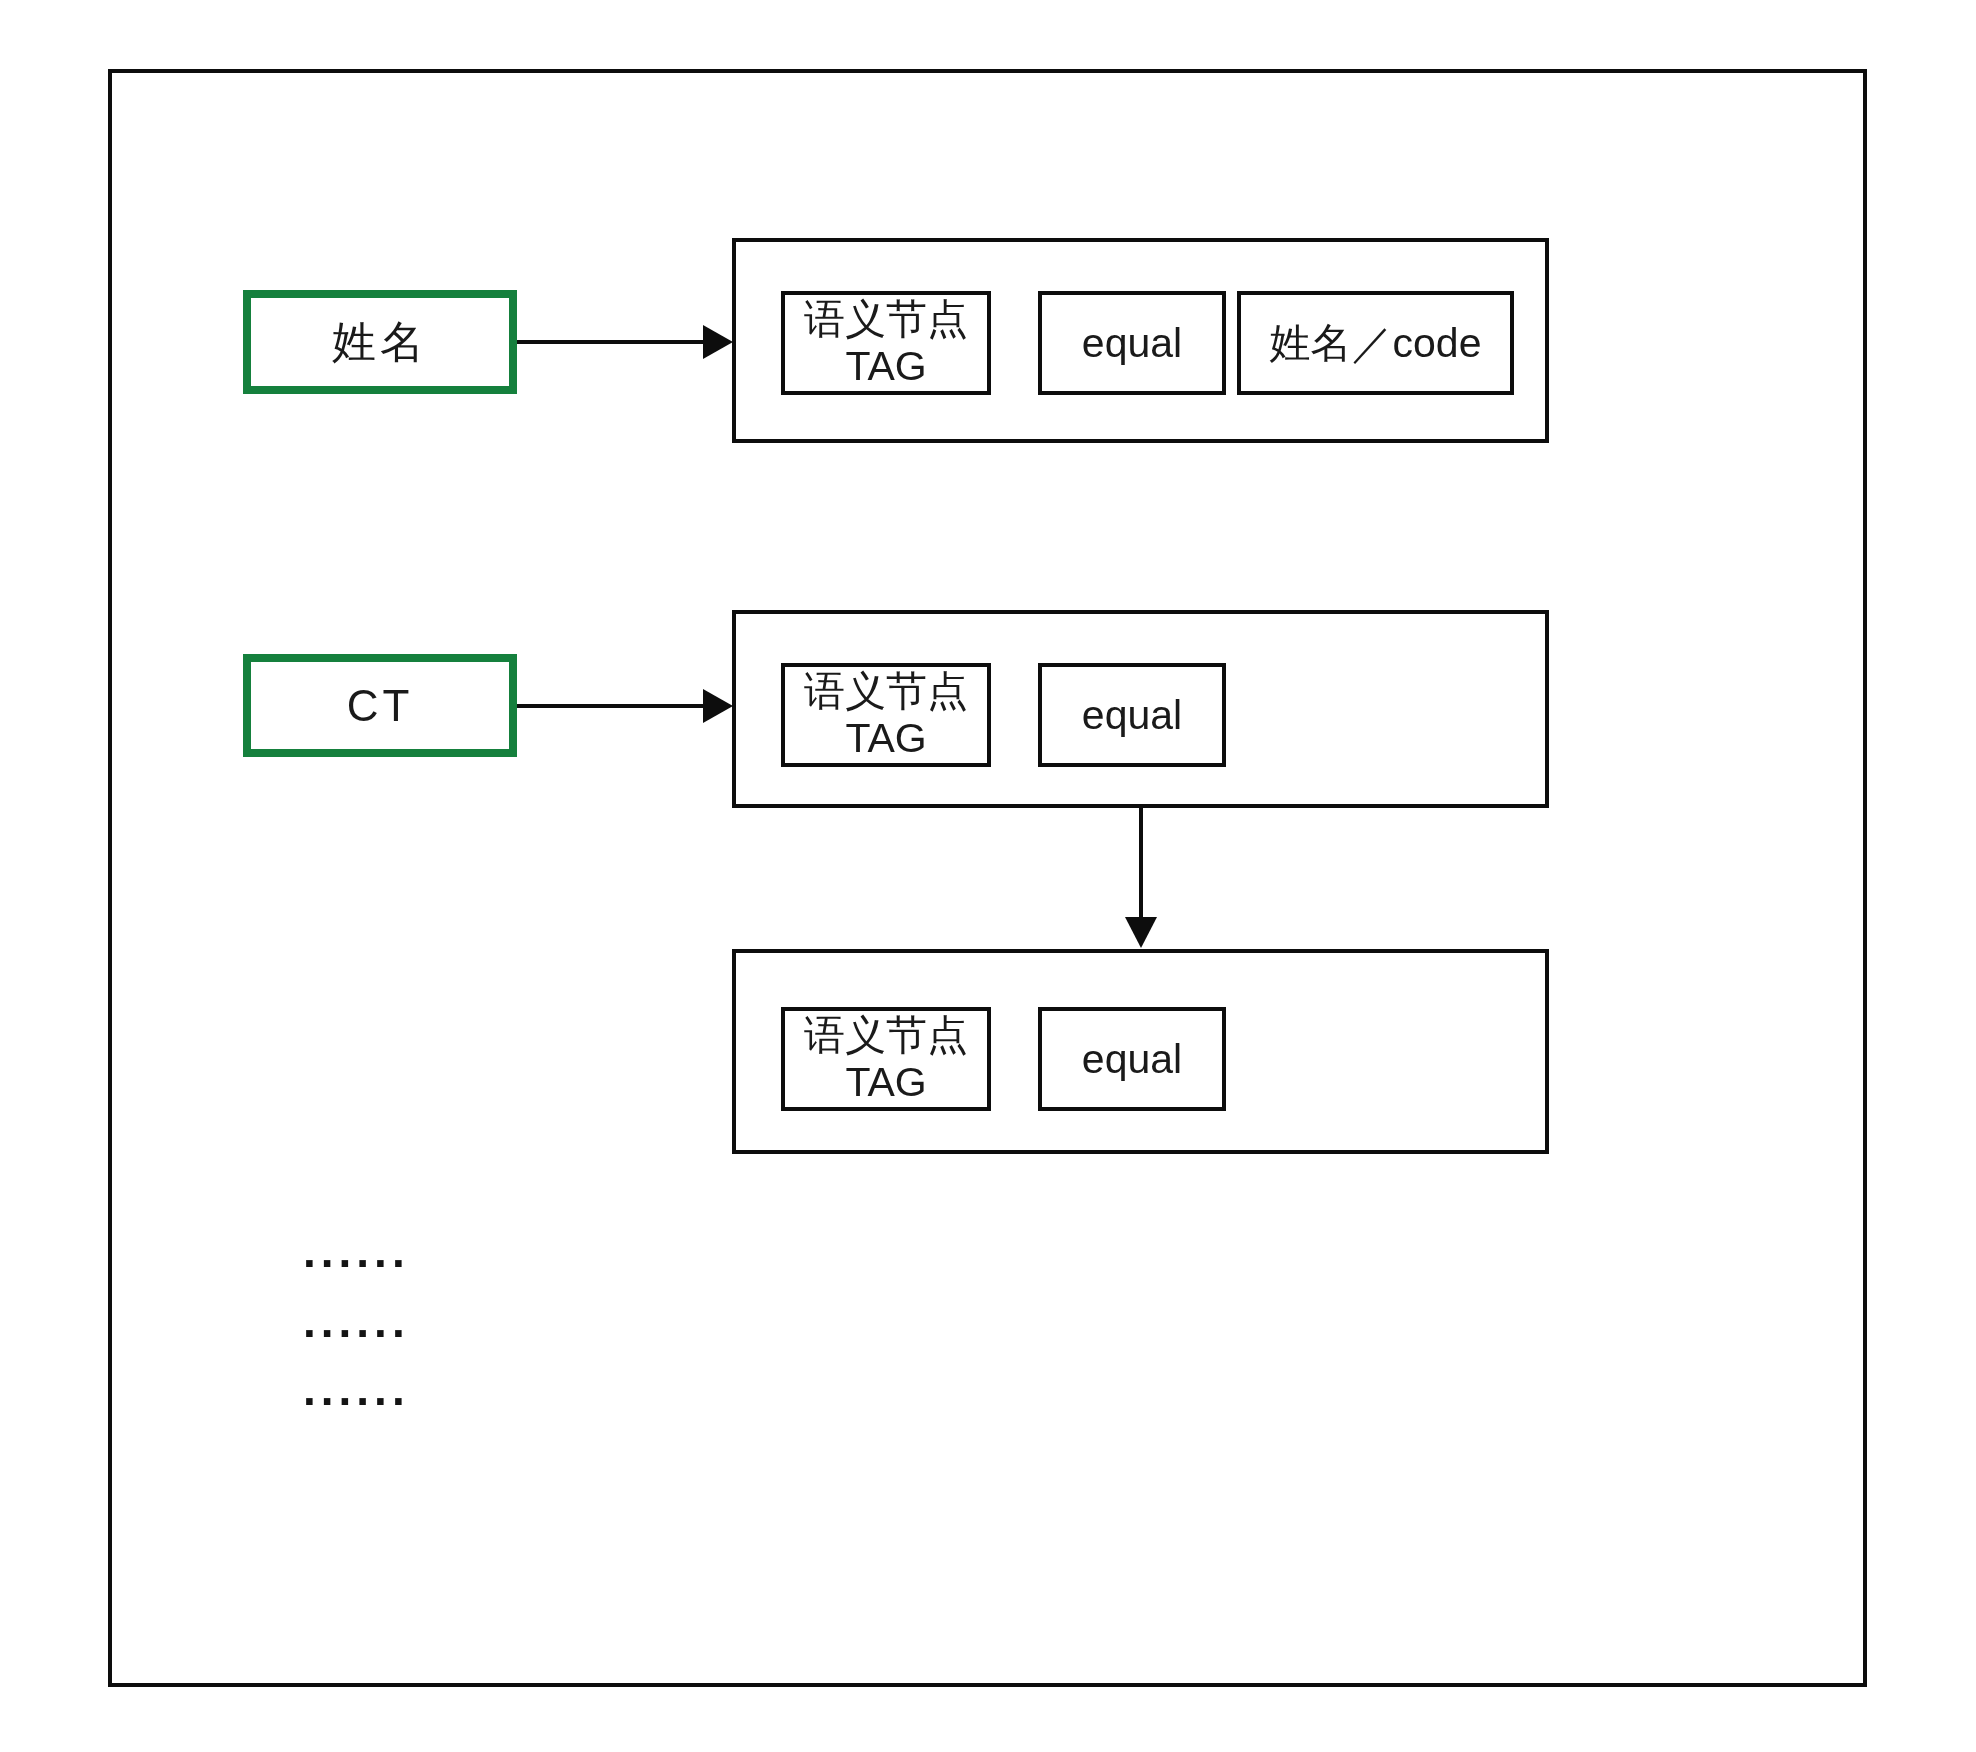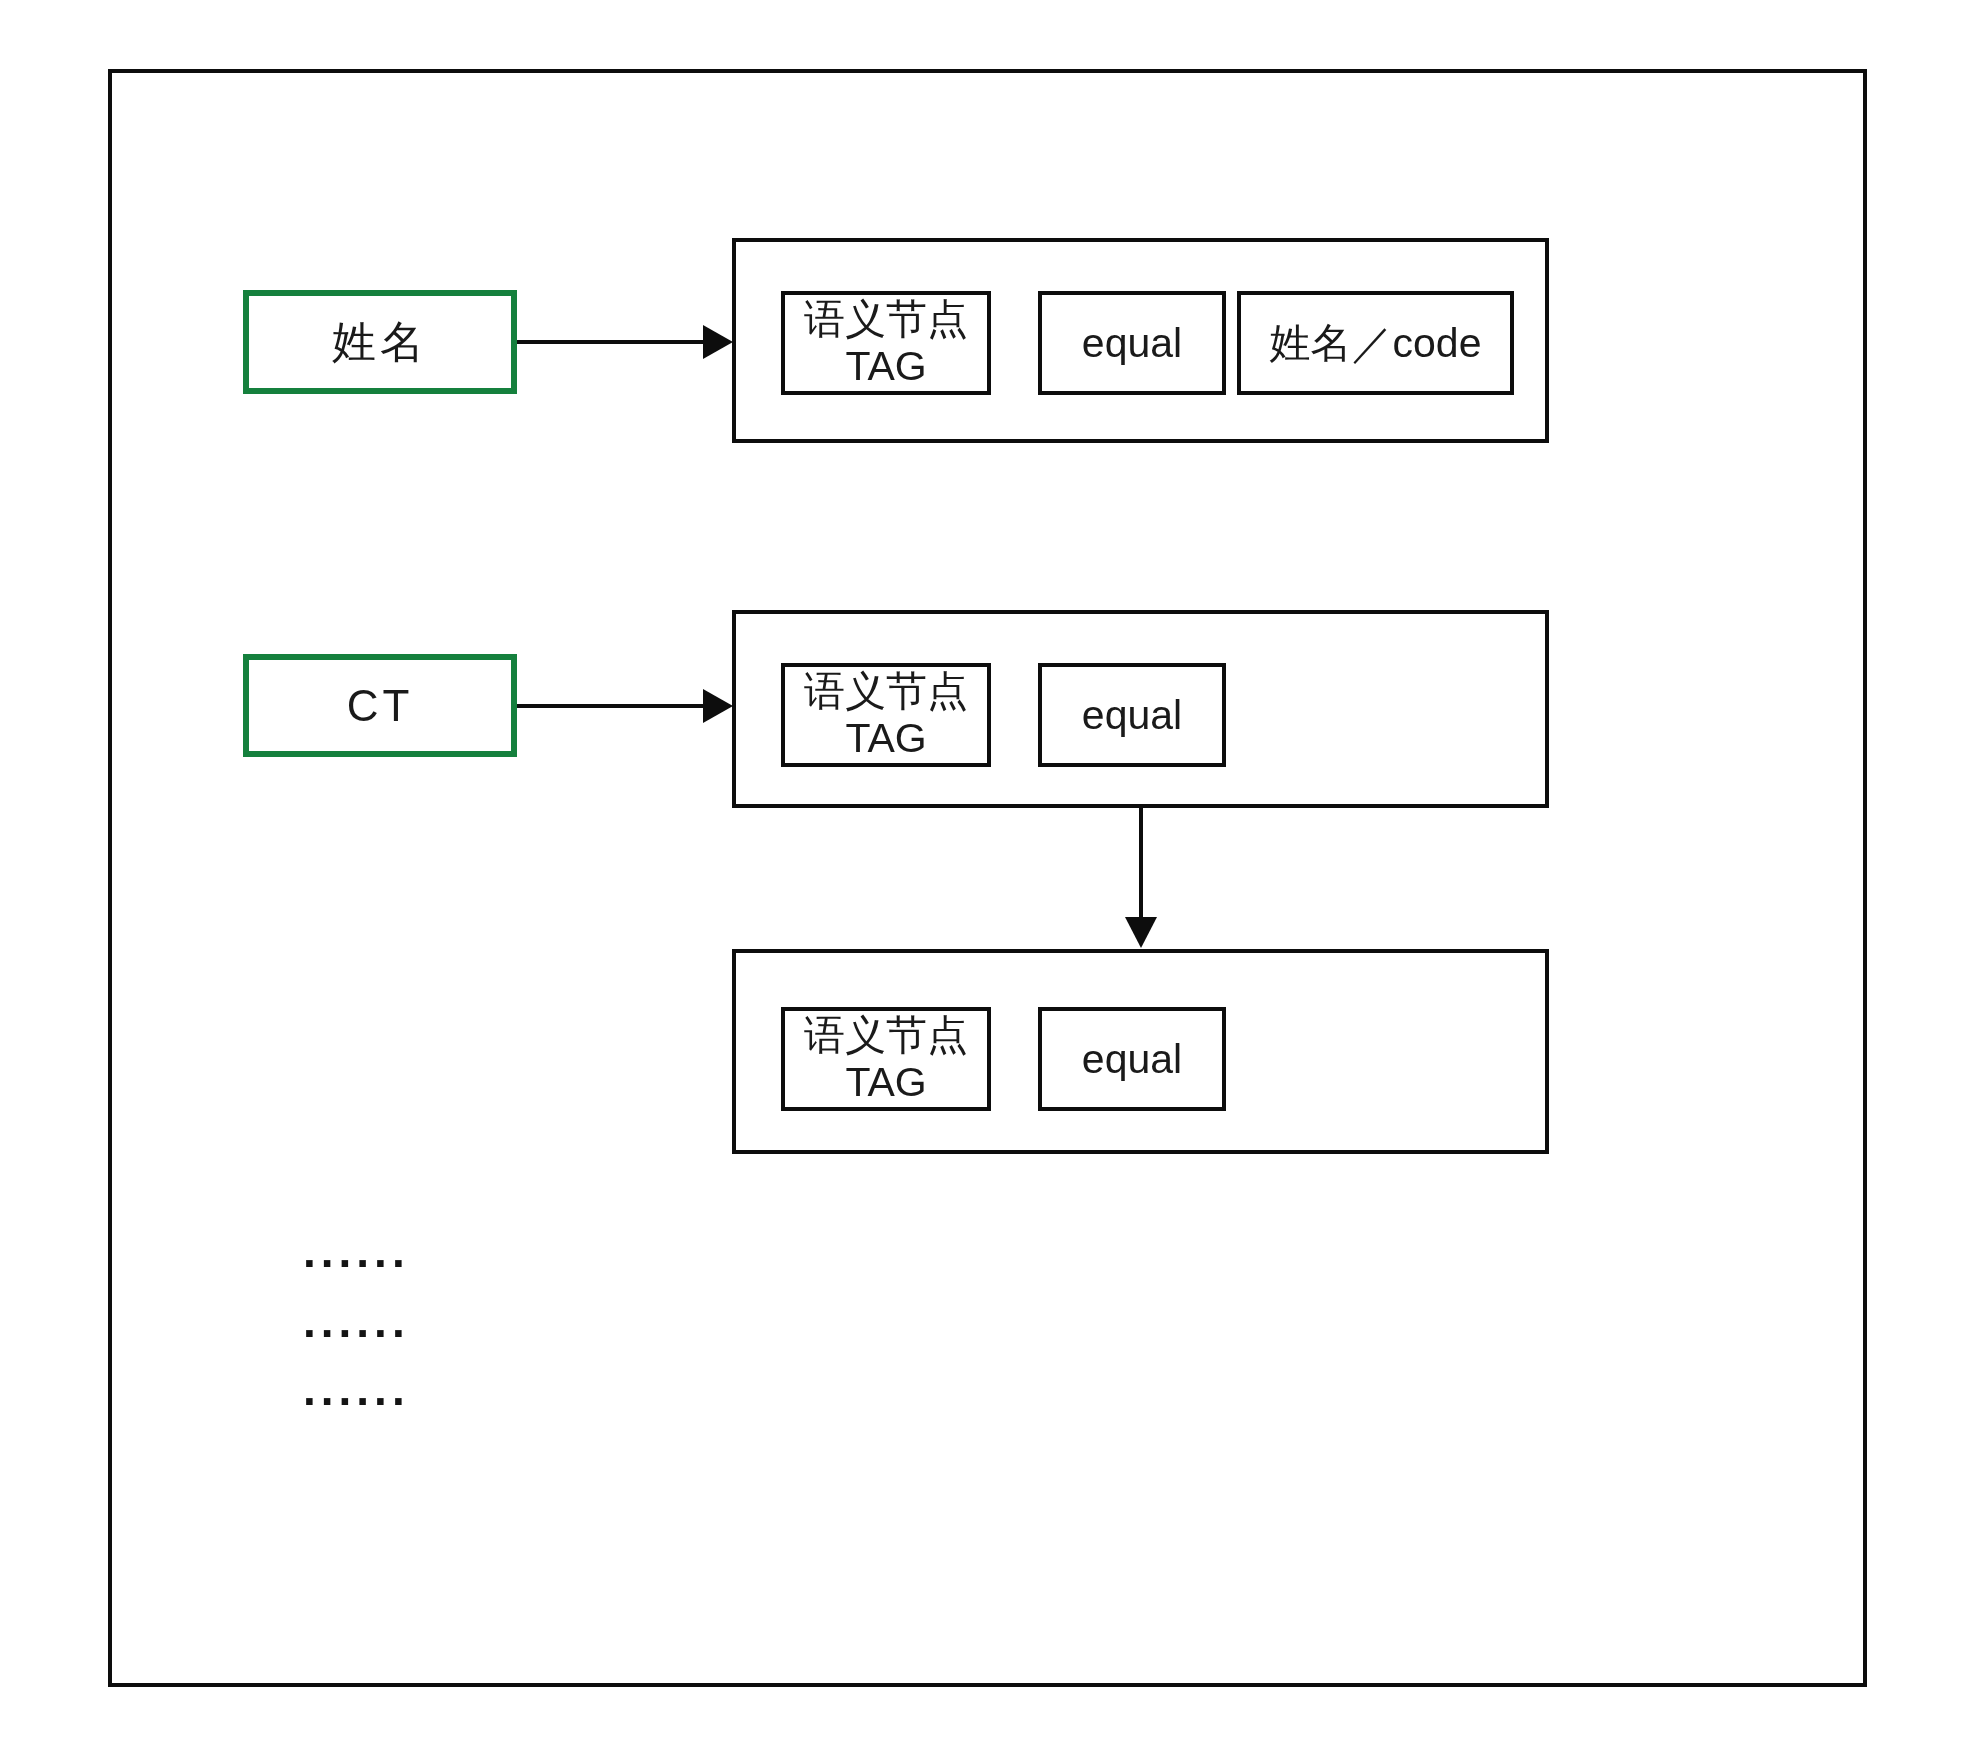--- a/index.html
+++ b/index.html
@@ -21,21 +21,21 @@
   }
   .frame-titlebar {
     left: 108px; top: 69px; width: 1759px; height: 90px;
     border: 4px solid #0d0d0d; border-bottom: 4px solid #0d0d0d;
     display: flex; align-items: center; justify-content: center;
     font-size: 45px; letter-spacing: 2px; background: #ffffff;
   }
 
   
   .source-box {
-    border: 6px solid #15803d; background: #ffffff;
+    border: 8px solid #15803d; background: #ffffff;
     display: flex; align-items: center; justify-content: center;
     font-size: 44px; letter-spacing: 4px;
   }
   .source-name { left: 243px; top: 290px; width: 274px; height: 104px; }
   .source-ct   { left: 243px; top: 654px; width: 274px; height: 103px; }
 
   
   .group {
     left: 732px; width: 817px;
     border: 4px solid #0d0d0d; background: #ffffff;

